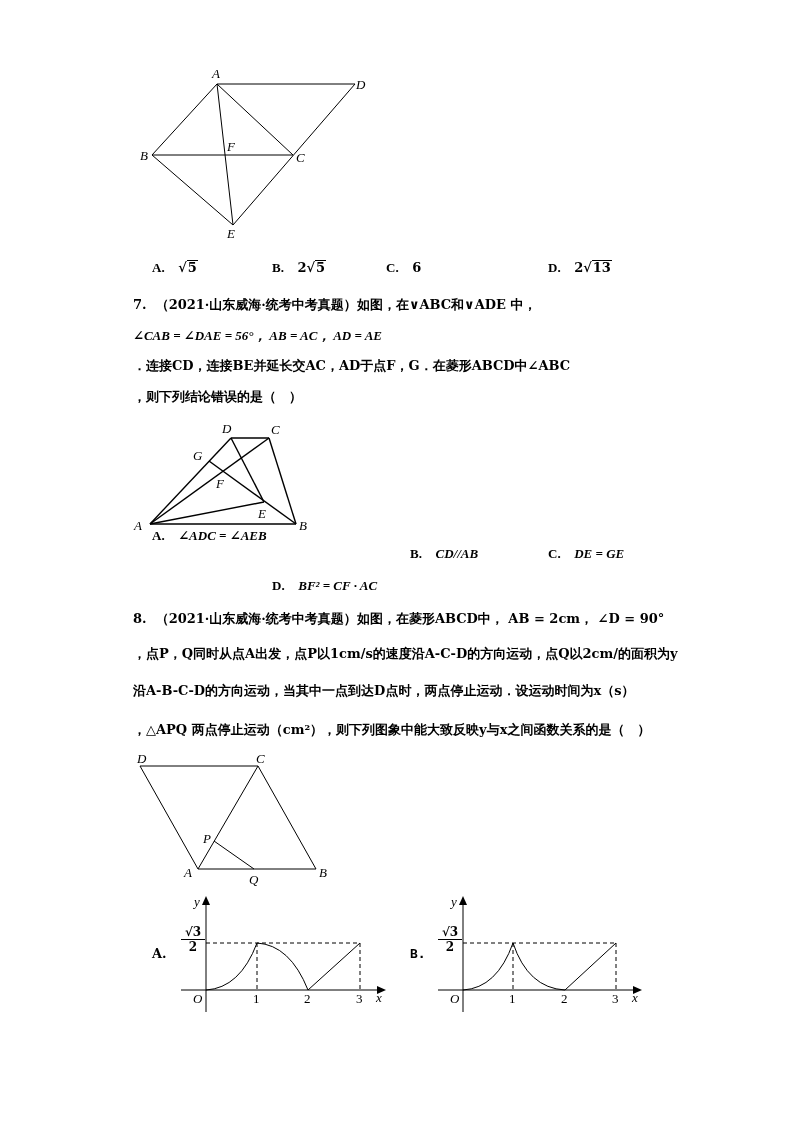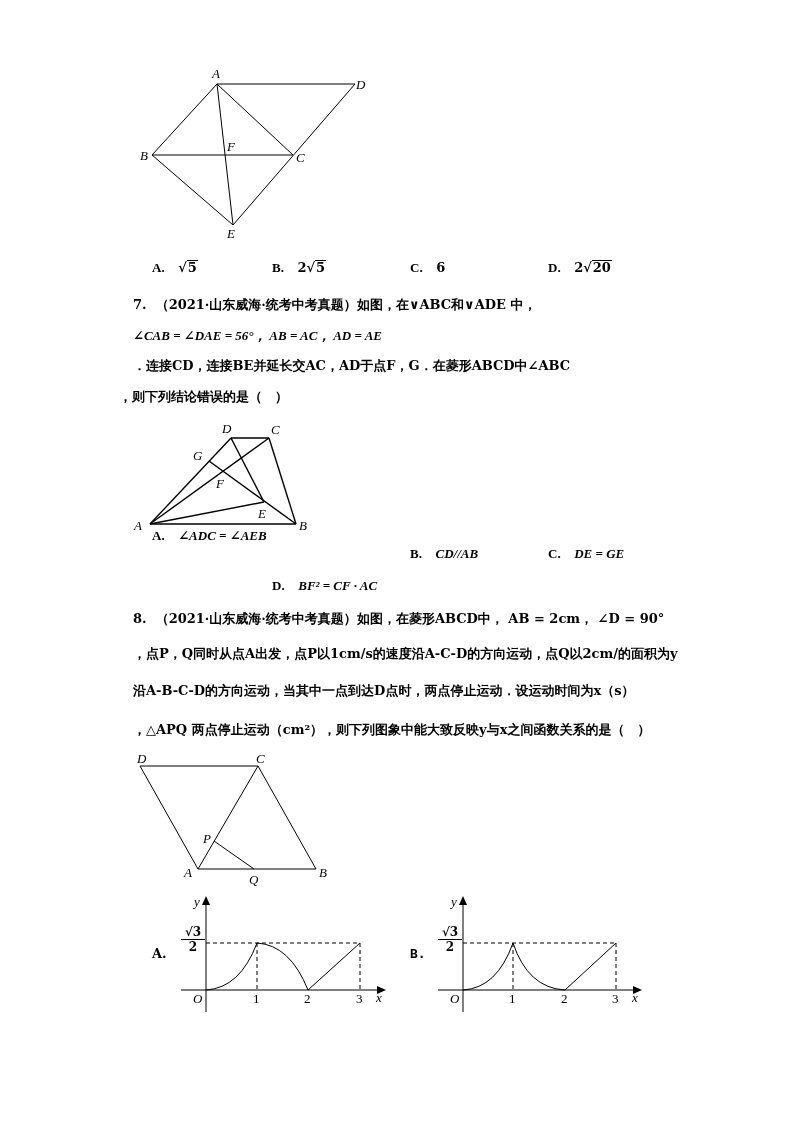--- a/index.html
+++ b/index.html
@@ -36,35 +36,35 @@
 </svg>
 
 <div class="abs txt" style="left:152px;top:260px">
   <span class="opt-label">A.</span>&nbsp;&nbsp;
   <span>√</span><span class="sqrt">5</span>
 </div>
 <div class="abs txt" style="left:272px;top:260px">
   <span class="opt-label">B.</span>&nbsp;&nbsp;
   <span>2</span><span>√</span><span class="sqrt">5</span>
 </div>
-<div class="abs txt" style="left:410px;top:260px">
+<div class="abs txt" style="left:386px;top:260px">
   <span class="opt-label">C.</span>&nbsp;&nbsp;
   <span>6</span>
 </div>
 <div class="abs txt" style="left:548px;top:260px">
   <span class="opt-label">D.</span>&nbsp;&nbsp;
-  <span>2</span><span>√</span><span class="sqrt">20</span>
+  <span>2</span><span>√</span><span class="sqrt">13</span>
 </div>
 
 <div class="abs txt" style="left:133px;top:297px">
   <span>7.</span>&nbsp;&nbsp;<span>（2021·山东威海·统考中考真题）</span><span>如图，在∨ABC和∨ADE 中，</span>
 </div>
 <div class="abs txt math" style="left:133px;top:328px">∠CAB = ∠DAE = 56°， AB = AC， AD = AE</div>
 <div class="abs txt" style="left:133px;top:358px">．连接CD，连接BE并延长交AC，AD于点F，G．在菱形ABCD中∠ABC</div>
-<div class="abs txt" style="left:119px;top:389px">，则下列结论错误的是（　）</div>
+<div class="abs txt" style="left:133px;top:389px">，则下列结论错误的是（　）</div>
 
 <svg width="794" height="560" style="left:0;top:0">
   <g stroke="#000" stroke-width="1.4" fill="none">
     <line x1="150" y1="524" x2="296" y2="524"></line>
     <line x1="150" y1="524" x2="231" y2="438"></line>
     <line x1="150" y1="524" x2="269" y2="438"></line>
     <line x1="150" y1="524" x2="264" y2="502"></line>
     <line x1="231" y1="438" x2="269" y2="438"></line>
     <line x1="231" y1="438" x2="264" y2="502"></line>
     <line x1="269" y1="438" x2="296" y2="524"></line>

